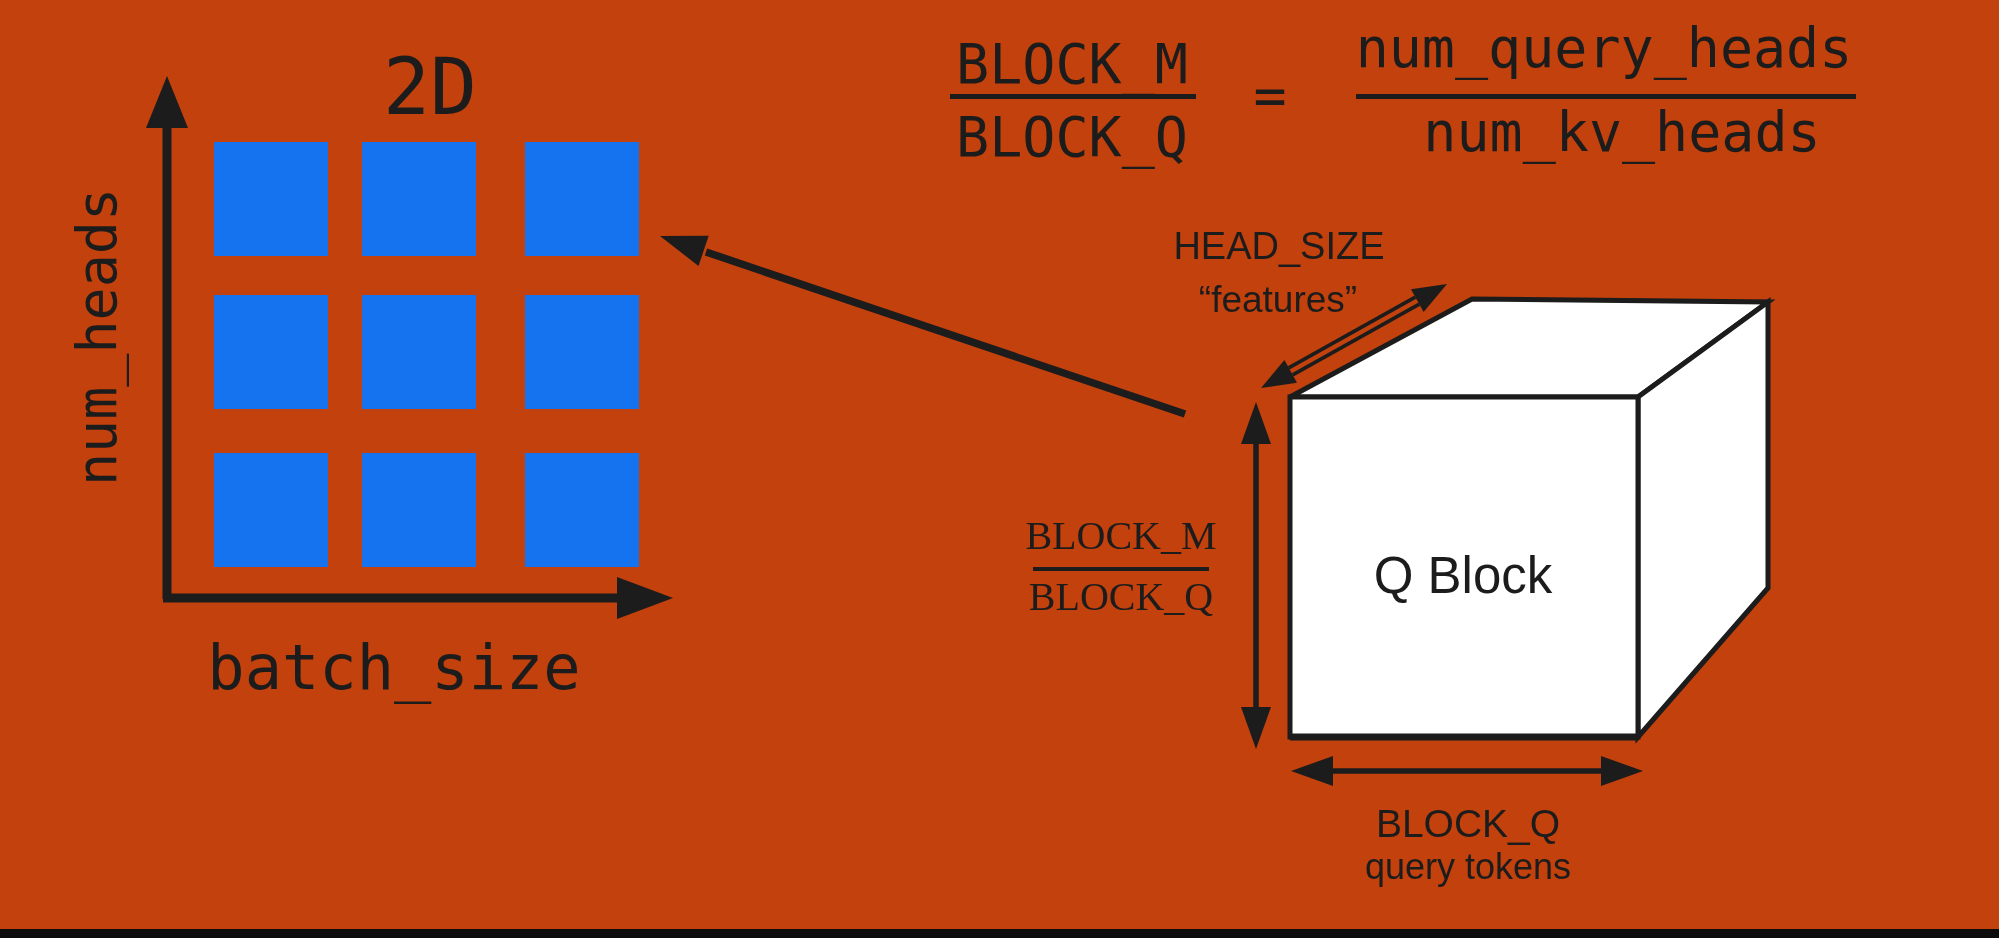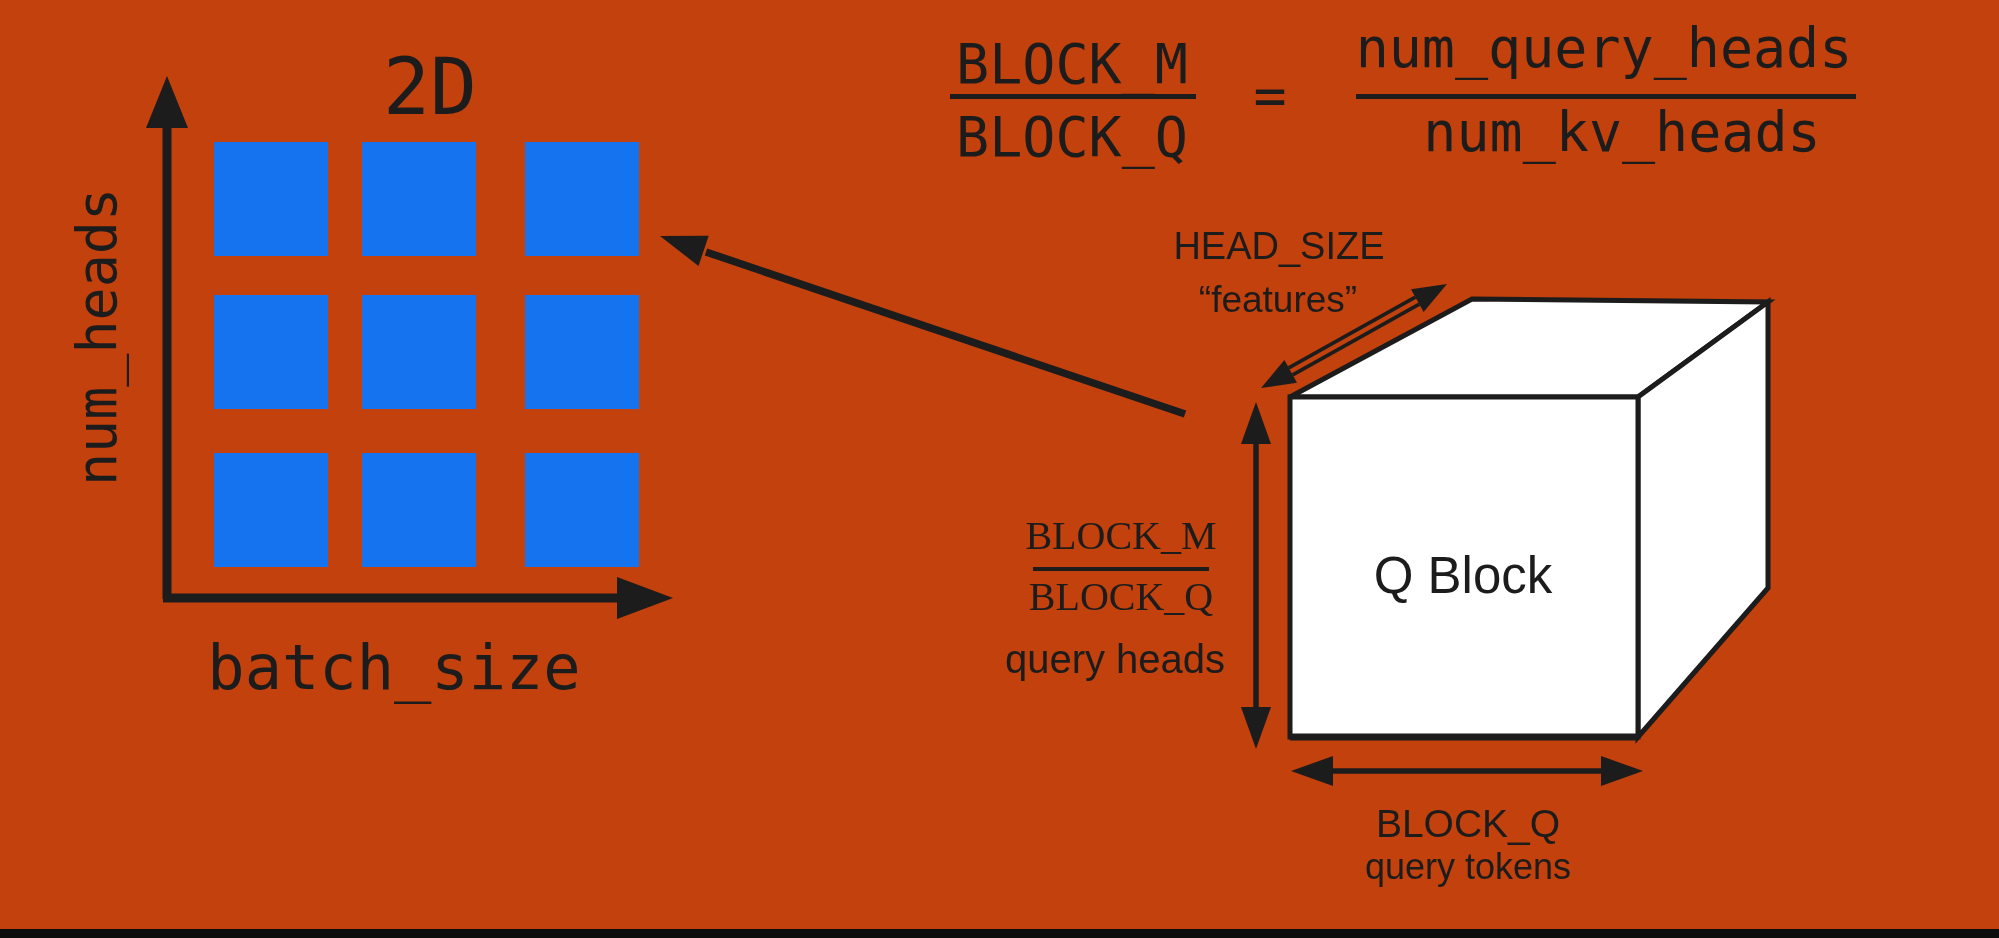--- a/index.html
+++ b/index.html
@@ -89,19 +89,18 @@
     <div class="txt mono" style="left:1603px;top:132px;font-size:55px;margin-left:19px;">num_kv_heads</div>
   </div>
 
   <div class="txt sans" style="left:1279px;top:246px;font-size:38px;">HEAD_SIZE</div>
   <div class="txt sans" style="left:1278px;top:299px;font-size:37px;">“features”</div>
   <div class="txt sans" style="left:1463px;top:575px;font-size:51px;">Q Block</div>
 
   <div class="txt serif" style="left:1121px;top:536px;font-size:40px;">BLOCK_M</div>
   <div class="fbar" style="left:1033px;top:567px;width:176px;height:4px;"></div>
   <div class="txt serif" style="left:1121px;top:597px;font-size:40px;">BLOCK_Q</div>
-  <div class="txt sans" style="left:1115px;top:659px;font-size:40px;">query heads</div>
 
   <div class="txt sans" style="left:1468px;top:823px;font-size:39px;">BLOCK_Q</div>
   <div class="txt sans" style="left:1468px;top:867px;font-size:36px;">query tokens</div>
 
   <div class="bottom-bar"></div>
 </div>
 
 </body></html>

